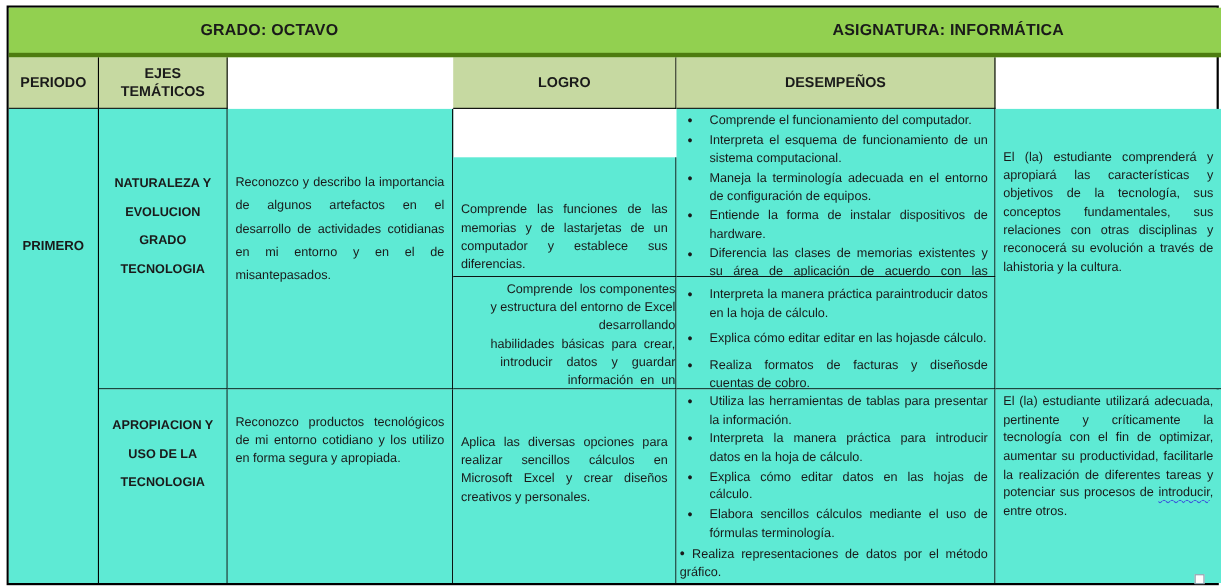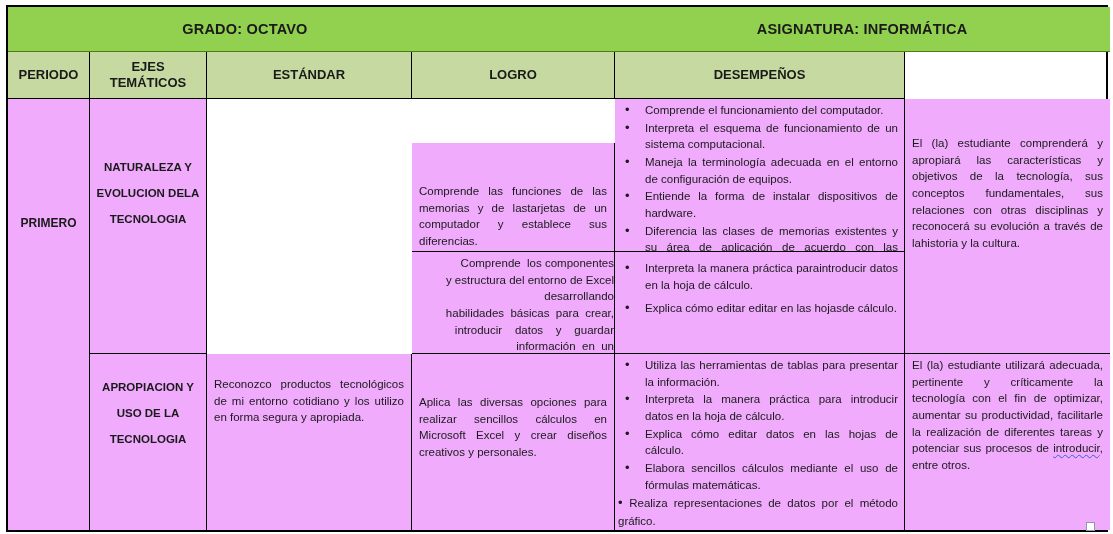--- a/index.html
+++ b/index.html
@@ -15,39 +15,39 @@
     grid-template-columns: 82px 117px 205px 203px 290px 205px;
     grid-template-rows: 45px 47px 153px 102px 176px;
   }
   .cell { border-right: 1px solid #000; border-bottom: 1px solid #000; overflow: hidden; }
   .no-r { border-right: none; }
   .no-b { border-bottom: none; }
 
   
   .band {
     grid-column: 1 / 7; grid-row: 1; position: relative;
-    background: var(--band-green, #92d050); border-bottom: 1px solid #4d7c0f;
+    background: var(--band-green, #92d050); border-bottom: 4px solid #4d7c0f;
   }
   .band-label {
     position: absolute; top: 0; height: 100%;
     display: flex; align-items: center; justify-content: center;
     font-weight: bold; font-size: 14.5px; letter-spacing: .2px;
   }
   .band-label.grado { left: 0; width: 43%; }
   .band-label.asig  { left: 55%; width: 45%; }
 
   
   .hdr {
     grid-row: 2; background: var(--header-green, #c6d9a1);
     display: flex; align-items: center; justify-content: center; text-align: center;
     font-weight: bold; font-size: 13px; line-height: 1.25; padding: 2px;
   }
 
   
-  .body-cell { background: #f0abfc; font-size: 11.5px; line-height: 1.45; }
+  .body-cell { background: #5eead4; font-size: 11.5px; line-height: 1.45; }
   .center-col { text-align: center; font-weight: bold; }
   .periodo-cell { grid-column: 1; grid-row: 3 / 6; padding-top: 116px; font-size: 12px; }
   .eje-cell { grid-column: 2; font-size: 11.5px; line-height: 26px; white-space: pre-line; padding: 0 4px; }
   .eje-1 { grid-row: 3 / 5; padding-top: 55px; }
   .eje-2 { grid-row: 5; padding-top: 20px; }
   .para { text-align: justify; padding: 0 7px; }
   .est-1 { grid-column: 3; grid-row: 3 / 5; padding-top: 57px; line-height: 1.85; }
   .est-2 { grid-column: 3; grid-row: 5; padding-top: 22px; }
   .log-1a { grid-column: 4; grid-row: 3; padding-top: 40px; margin-top: 44px; }
   .log-1b { grid-column: 4; grid-row: 4; padding-top: 3px;
@@ -90,29 +90,29 @@
 
 <div class="doc-table">
 
   <div class="band">
     <div class="band-label grado">GRADO: OCTAVO</div>
     <div class="band-label asig">ASIGNATURA: INFORMÁTICA</div>
   </div>
 
   <div class="cell hdr" style="grid-column:1">PERIODO</div>
   <div class="cell hdr" style="grid-column:2">EJES TEMÁTICOS</div>
-  <div class="cell hdr" style="grid-column:3">ESTÁNDAR</div>
   <div class="cell hdr" style="grid-column:4">LOGRO</div>
   <div class="cell hdr" style="grid-column:5">DESEMPEÑOS</div>
 
   <div class="cell body-cell center-col periodo-cell no-b">PRIMERO</div>
 
   <div class="cell body-cell center-col eje-cell eje-1">NATURALEZA Y
-EVOLUCION DELA
+EVOLUCION GRADO
 TECNOLOGIA</div>
+  <div class="cell body-cell para est-1">Reconozco y describo la importancia de algunos artefactos en el desarrollo de actividades cotidianas en mi entorno y en el de misantepasados.</div>
   <div class="cell body-cell para log-1a">Comprende las funciones de las memorias y de  lastarjetas de un computador y establece sus diferencias.</div>
   <div class="cell body-cell log-1b"><span>Comprende  los componentes
 y estructura del entorno de Excel
                               desarrollando
 habilidades  básicas  para  crear,
 introducir    datos    y    guardar
 información  en  un
  </span></div>
 
   <div class="cell body-cell des-1a">
@@ -121,35 +121,36 @@
         <li>Interpreta el esquema de funcionamiento de un sistema computacional.</li>
         <li>Maneja la terminología adecuada en el entorno de configuración de equipos.</li>
         <li>Entiende la forma de instalar dispositivos de hardware.</li>
         <li>Diferencia las clases de memorias existentes y su área de aplicación de acuerdo con las necesidades.</li>
       </ul>
   </div>
   <div class="cell body-cell des-1b">
     <ul class="bullets spaced">
         <li>Interpreta la manera práctica paraintroducir datos en la hoja de cálculo.</li>
         <li>Explica cómo editar editar en las hojasde cálculo.</li>
+        <li>Realiza formatos de facturas y diseñosde cuentas de cobro.</li>
       </ul>
   </div>
   <div class="cell body-cell para comp-1 no-r">El (la) estudiante comprenderá y apropiará las características y objetivos de la tecnología, sus conceptos fundamentales, sus relaciones con otras disciplinas y reconocerá su evolución a través de lahistoria y la cultura.</div>
 
   <div class="cell body-cell center-col eje-cell eje-2 no-b">APROPIACION Y
 USO DE LA
 TECNOLOGIA</div>
   <div class="cell body-cell para est-2 no-b">Reconozco productos tecnológicos de mi entorno cotidiano y los utilizo en forma segura y apropiada.</div>
   <div class="cell body-cell para log-2 no-b">Aplica las diversas opciones para realizar sencillos cálculos en Microsoft Excel y crear diseños creativos y personales.</div>
   <div class="cell body-cell des-2 no-b">
     <ul class="bullets">
         <li>Utiliza las herramientas de tablas para presentar la información.</li>
         <li>Interpreta la manera práctica para introducir datos en la hoja de cálculo.</li>
         <li>Explica cómo editar datos en las hojas de cálculo.</li>
-        <li>Elabora sencillos cálculos mediante el uso de fórmulas matemáticas.</li>
+        <li>Elabora sencillos cálculos mediante el uso de fórmulas terminología.</li>
         <li class="flush">Realiza representaciones de datos por el método gráfico.</li>
       </ul>
   </div>
   <div class="cell body-cell para comp-2 no-r no-b"><span>El (la) estudiante utilizará adecuada, pertinente y críticamente la tecnología con el fin de optimizar, aumentar su productividad, facilitarle la realización de diferentes tareas y potenciar sus procesos de </span><span class="squiggle">introducir</span><span>, entre otros.</span></div>
 
 </div>
 
 <div class="resize-handle"></div>
 
 </body></html>

